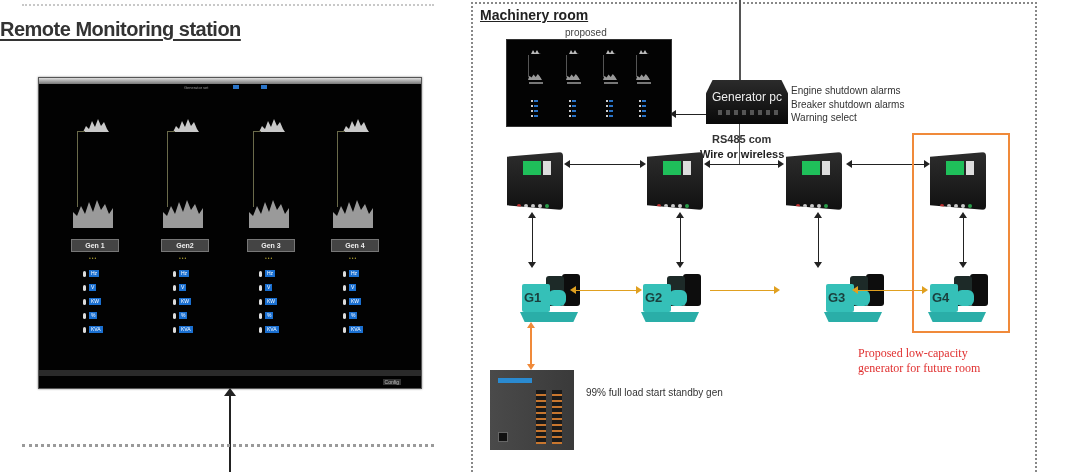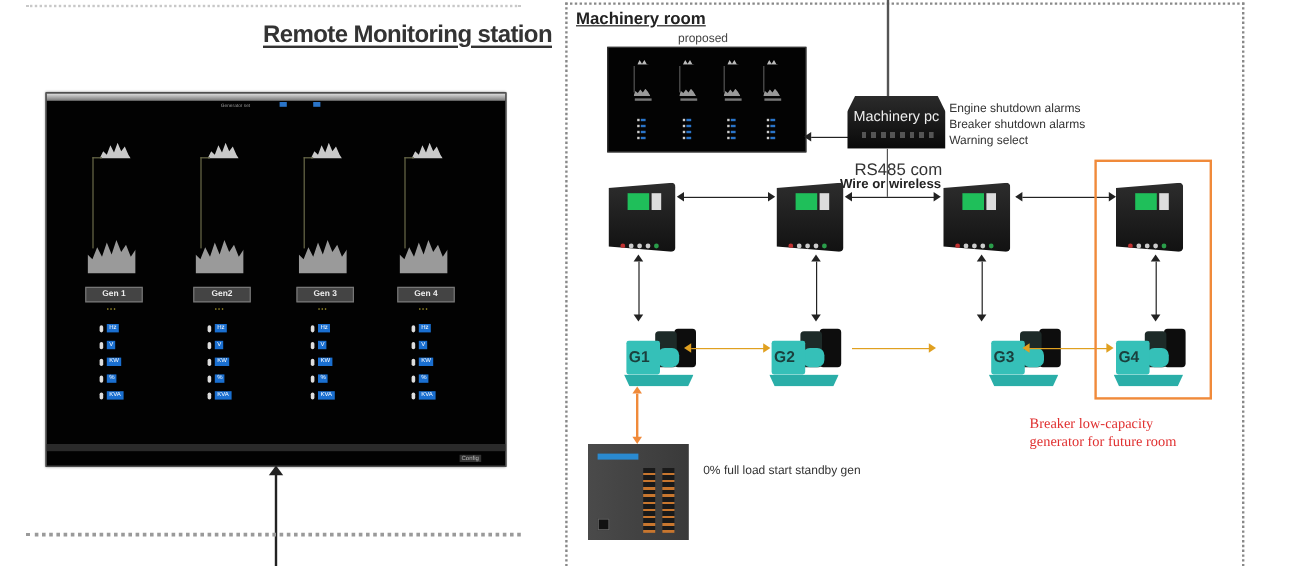--- a/index.html
+++ b/index.html
@@ -1,21 +1,21 @@
 <!DOCTYPE html>
 <html><head>
 <meta charset="utf-8">
 <style>
   html,body{margin:0;padding:0;background:#fff;}
   body{width:1080px;height:472px;position:relative;overflow:hidden;font-family:"Liberation Sans",sans-serif;}
   .abs{position:absolute;}
   
   .left-top-dots{left:22px;top:4px;width:412px;border-top:2px dotted #c8c8c8;}
   .left-bottom-dots{left:22px;top:444px;width:412px;border-top:3px dotted #9a9a9a;}
-  .rms-title{left:0;width:460px;top:18px;text-align:right;font-family:"Liberation Sans",sans-serif;font-weight:bold;font-size:20px;color:#333;letter-spacing:-0.5px;}
+  .rms-title{left:0;width:460px;top:18px;text-align:left;font-family:"Liberation Sans",sans-serif;font-weight:bold;font-size:20px;color:#333;letter-spacing:-0.5px;}
   .rms-title span{text-decoration:underline;text-decoration-thickness:2px;text-underline-offset:3px;}
   .monitor{left:38px;top:77px;width:382px;height:310px;background:#020202;border:1px solid #555;box-shadow:0 0 2px #888;}
   .monitor .topbar{position:absolute;left:0;top:0;right:0;height:6px;background:linear-gradient(#ddd,#777);}
   .monitor .hdr-text{position:absolute;left:145px;top:7px;font-size:4px;color:#999;}
   .monitor .hdr-chip{position:absolute;top:7px;width:6px;height:4px;background:#2a74c8;}
   .monitor .bottombar{position:absolute;left:0;right:0;bottom:12px;height:6px;background:#2a2a2a;}
   .monitor .btm-btn{position:absolute;right:20px;bottom:3px;font-size:5px;color:#bbb;background:#333;padding:0 2px;}
   .gen-col{position:absolute;top:40px;width:60px;height:230px;}
   .gen-col .peak-top{position:absolute;left:10px;top:0;width:26px;height:14px;}
   .gen-col .line-v{position:absolute;left:4px;top:13px;width:1px;height:76px;background:#6a6a4a;}
@@ -38,21 +38,21 @@
   .mini-col .v{position:absolute;left:1px;top:5px;width:1px;height:22px;background:#555;}
   .mini-col .b{position:absolute;left:1px;top:24px;width:14px;height:6px;background:#999;clip-path:polygon(0 100%,10% 30%,25% 60%,40% 10%,55% 50%,70% 0,85% 40%,100% 100%);}
   .mini-col .lb{position:absolute;left:2px;top:32px;width:14px;height:2px;background:#777;}
   .mini-col .p{position:absolute;left:4px;width:8px;height:2px;}
   .mini-col .p i{display:inline-block;width:2px;height:2px;background:#ccc;margin-right:1px;}
   .mini-col .p b{display:inline-block;width:4px;height:2px;background:#2a74c8;}
   .ipc{left:706px;top:80px;width:82px;height:44px;background:linear-gradient(#2b2b2b,#090909);clip-path:polygon(8% 0,92% 0,100% 30%,100% 100%,0 100%,0 30%);}
   .ipc-label{left:708px;top:90px;width:78px;text-align:center;font-size:12px;color:#eee;}
   .ipc-ports{left:718px;top:110px;width:60px;height:5px;background:repeating-linear-gradient(90deg,#555 0 4px,transparent 4px 8px);}
   .alarms{left:791px;top:84px;font-size:10px;color:#333;line-height:13.5px;}
-  .rs485{left:712px;top:133px;font-size:14px;color:#333;}
+  .rs485{left:712px;top:133px;font-size:11px;color:#333;font-weight:bold;}
   .wire{left:700px;top:148px;font-size:11px;font-weight:bold;color:#222;}
   .line-top{left:739px;top:0;width:2px;height:82px;background:#555;}
   .line-top2{left:739px;top:124px;width:1px;height:40px;background:#555;}
   .ctrl{position:absolute;width:56px;height:58px;background:linear-gradient(#2d2d2d,#111);border-radius:4px;clip-path:polygon(0 8%,100% 0,100% 100%,0 92%);}
   .ctrl .scr{position:absolute;left:16px;top:9px;width:18px;height:14px;background:#1fbf5a;}
   .ctrl .side{position:absolute;left:36px;top:9px;width:8px;height:14px;background:#ddd;}
   .ctrl .btns{position:absolute;left:10px;top:42px;width:40px;height:6px;}
   .ctrl .btns i{display:inline-block;width:4px;height:4px;border-radius:50%;background:#ccc;margin-right:3px;}
   .ctrl .btns i.r{background:#c03030;}
   .ctrl .btns i.g{background:#2a9d4a;}
@@ -221,21 +221,21 @@
       <div class="p" style="top:48px"><i></i><b></b></div>
       <div class="p" style="top:53px"><i></i><b></b></div>
     </div>
 </div>
 
 <div class="hline" style="left:676px;top:114px;width:32px;"></div>
 <div class="ahead-l" style="left:670px;top:110px;"></div>
 
 <div class="abs line-top"></div>
 <div class="abs ipc"></div>
-<div class="abs ipc-label">Machinery pc</div>
+<div class="abs ipc-label">Generator pc</div>
 <div class="abs ipc-ports"></div>
 <div class="abs line-top2"></div>
 
 <div class="abs alarms">
   <div>Engine shutdown alarms</div>
   <div>Breaker shutdown alarms</div>
   <div>Warning select</div>
 </div>
 <div class="abs rs485">RS485 com</div>
 <div class="abs wire">Wire or wireless</div>
@@ -321,29 +321,29 @@
 <div class="ahead-l g" style="left:570px;top:286px;"></div>
 <div class="ahead-r g" style="left:636px;top:286px;"></div>
 <div class="hline gold" style="left:710px;top:290px;width:66px;"></div>
 <div class="ahead-r g" style="left:774px;top:286px;"></div>
 <div class="hline gold" style="left:858px;top:290px;width:66px;"></div>
 <div class="ahead-l g" style="left:852px;top:286px;"></div>
 <div class="ahead-r g" style="left:922px;top:286px;"></div>
 
 <div class="abs g4-box"></div>
 <div class="abs proposed">
-  <div>Breaker low-capacity</div>
+  <div>Proposed low-capacity</div>
   <div>generator for future room</div>
 </div>
 
 <div class="vline orange-line" style="left:530px;top:328px;height:38px;width:2px;"></div>
 <div class="ahead-u o" style="left:527px;top:322px;"></div>
 <div class="ahead-d o" style="left:527px;top:364px;"></div>
 
 <div class="abs plc">
   <div class="stripe"></div>
   <div class="term" style="left:46px"></div>
   <div class="term" style="left:62px"></div>
   <div class="port"></div>
 </div>
 <div class="abs plc-text">
-  <div>0% full load start standby gen</div>
+  <div>99% full load start standby gen</div>
 </div>
 
 </body></html>

